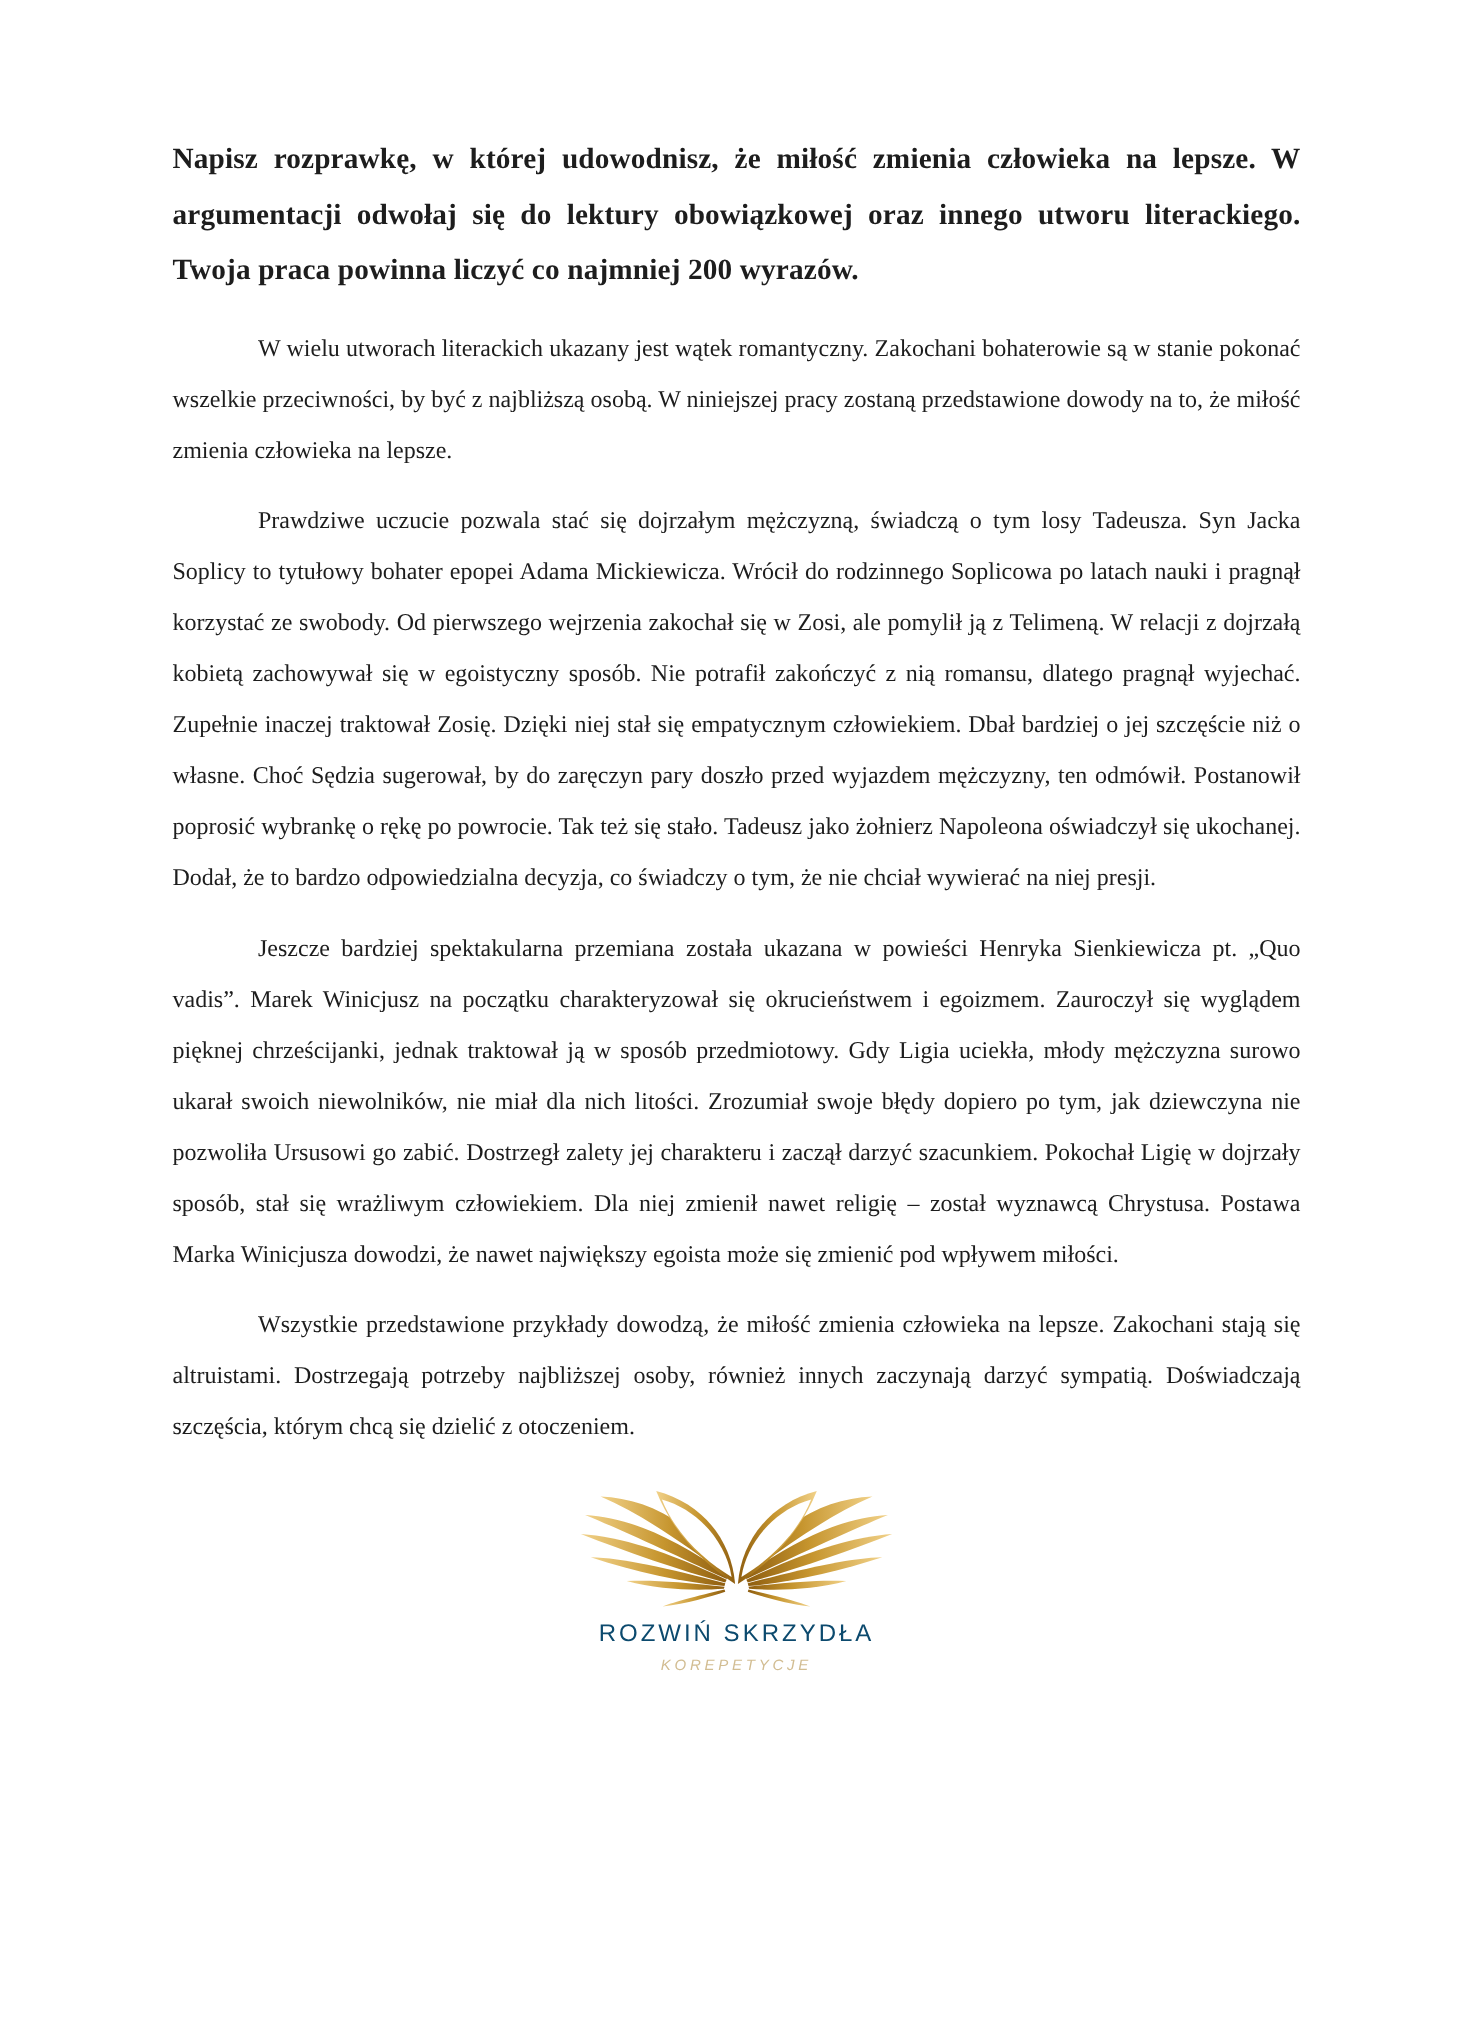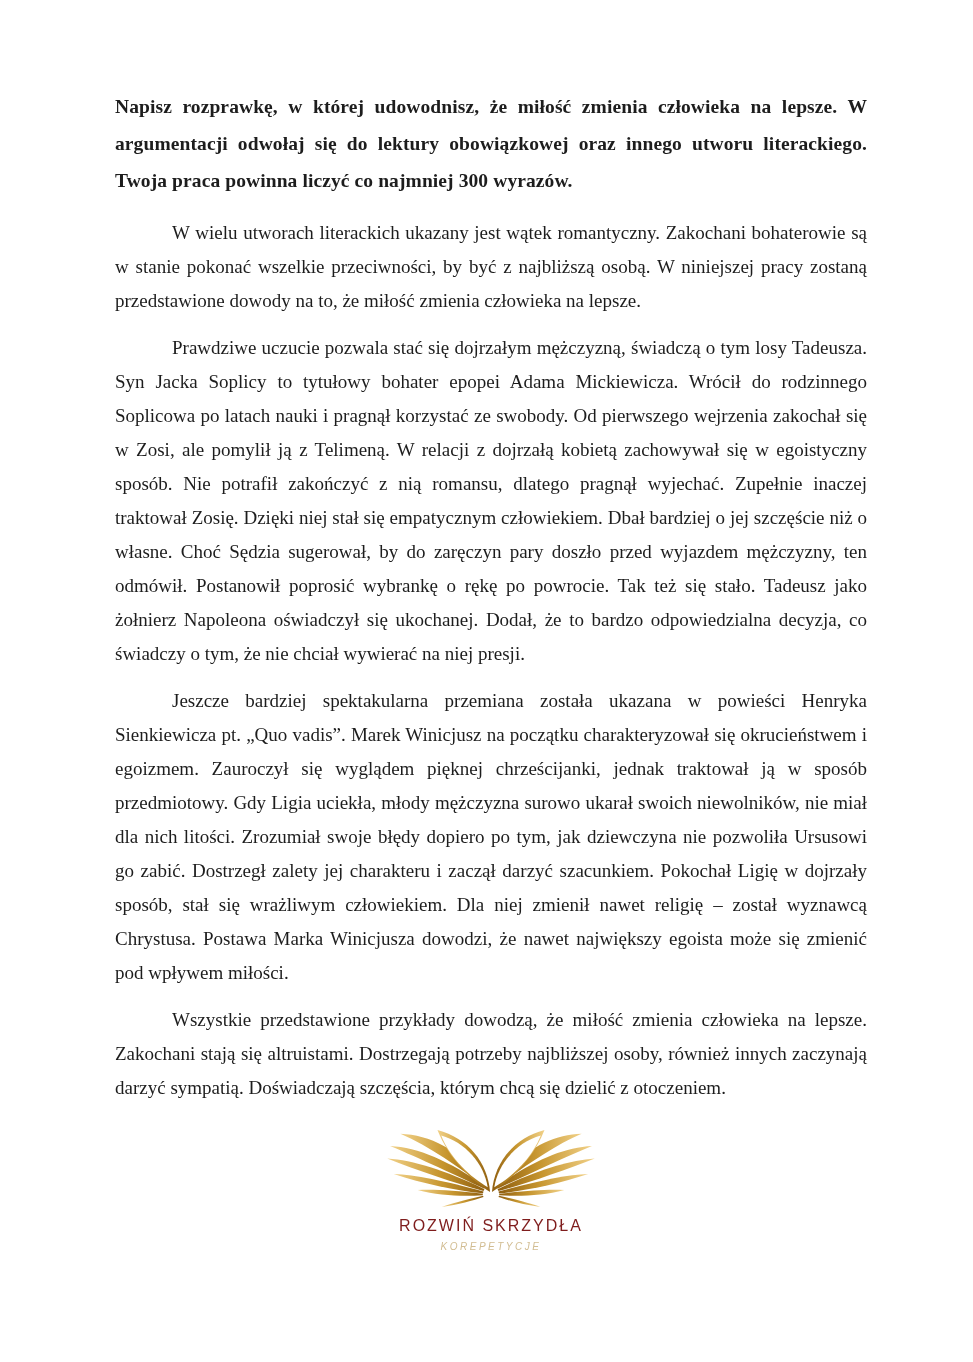--- a/index.html
+++ b/index.html
@@ -26,57 +26,57 @@
     margin: 0 0 17px 0;
     font-size: 19.5px;
     font-weight: bold;
     line-height: 37px;
     text-align: justify;
     text-justify: inter-word;
     letter-spacing: 0.1px;
   }
   .para {
     margin: 0 0 13px 0;
-    font-size: 19px;
+    font-size: 16px;
     line-height: 34px;
     text-align: justify;
     text-justify: inter-word;
     text-indent: 57px;
     hyphens: none;
   }
   .logo {
     margin-top: 16px;
     text-align: center;
   }
   .logo svg {
     display: block;
     margin: 0 auto;
   }
   .brand-name {
     margin-top: 2px;
     font-family: "Liberation Sans", sans-serif;
     font-size: 16px;
     letter-spacing: 2px;
-    color: #7f1d1d;
+    color: #0c4a6e;
   }
   .brand-subtitle {
     margin-top: 6px;
     font-family: "Liberation Sans", sans-serif;
     font-size: 10px;
     letter-spacing: 2.5px;
     color: #d2bd92;
     font-style: italic;
   }
 </style>
 </head>
 <body>
 
 <div class="page">
 
-  <p class="prompt">Napisz rozprawkę, w której udowodnisz, że miłość zmienia człowieka na lepsze. W argumentacji odwołaj się do lektury obowiązkowej oraz innego utworu literackiego. Twoja praca powinna liczyć co najmniej 300 wyrazów.</p>
+  <p class="prompt">Napisz rozprawkę, w której udowodnisz, że miłość zmienia człowieka na lepsze. W argumentacji odwołaj się do lektury obowiązkowej oraz innego utworu literackiego. Twoja praca powinna liczyć co najmniej 200 wyrazów.</p>
 
   <p class="para">W wielu utworach literackich ukazany jest wątek romantyczny. Zakochani bohaterowie są w stanie pokonać wszelkie przeciwności, by być z najbliższą osobą. W niniejszej pracy zostaną przedstawione dowody na to, że miłość zmienia człowieka na lepsze.</p>
 
   <p class="para">Prawdziwe uczucie pozwala stać się dojrzałym mężczyzną, świadczą o tym losy Tadeusza. Syn Jacka Soplicy to tytułowy bohater epopei Adama Mickiewicza. Wrócił do rodzinnego Soplicowa po latach nauki i pragnął korzystać ze swobody. Od pierwszego wejrzenia zakochał się w Zosi, ale pomylił ją z Telimeną. W relacji z dojrzałą kobietą zachowywał się w egoistyczny sposób. Nie potrafił zakończyć z nią romansu, dlatego pragnął wyjechać. Zupełnie inaczej traktował Zosię. Dzięki niej stał się empatycznym człowiekiem. Dbał bardziej o jej szczęście niż o własne. Choć Sędzia sugerował, by do zaręczyn pary doszło przed wyjazdem mężczyzny, ten odmówił. Postanowił poprosić wybrankę o rękę po powrocie. Tak też się stało. Tadeusz jako żołnierz Napoleona oświadczył się ukochanej. Dodał, że to bardzo odpowiedzialna decyzja, co świadczy o tym, że nie chciał wywierać na niej presji.</p>
 
   <p class="para">Jeszcze bardziej spektakularna przemiana została ukazana w powieści Henryka Sienkiewicza pt. „Quo vadis”. Marek Winicjusz na początku charakteryzował się okrucieństwem i egoizmem. Zauroczył się wyglądem pięknej chrześcijanki, jednak traktował ją w sposób przedmiotowy. Gdy Ligia uciekła, młody mężczyzna surowo ukarał swoich niewolników, nie miał dla nich litości. Zrozumiał swoje błędy dopiero po tym, jak dziewczyna nie pozwoliła Ursusowi go zabić. Dostrzegł zalety jej charakteru i zaczął darzyć szacunkiem. Pokochał Ligię w dojrzały sposób, stał się wrażliwym człowiekiem. Dla niej zmienił nawet religię – został wyznawcą Chrystusa. Postawa Marka Winicjusza dowodzi, że nawet największy egoista może się zmienić pod wpływem miłości.</p>
 
   <p class="para">Wszystkie przedstawione przykłady dowodzą, że miłość zmienia człowieka na lepsze. Zakochani stają się altruistami. Dostrzegają potrzeby najbliższej osoby, również innych zaczynają darzyć sympatią. Doświadczają szczęścia, którym chcą się dzielić z otoczeniem.</p>
 
   <div class="logo">

